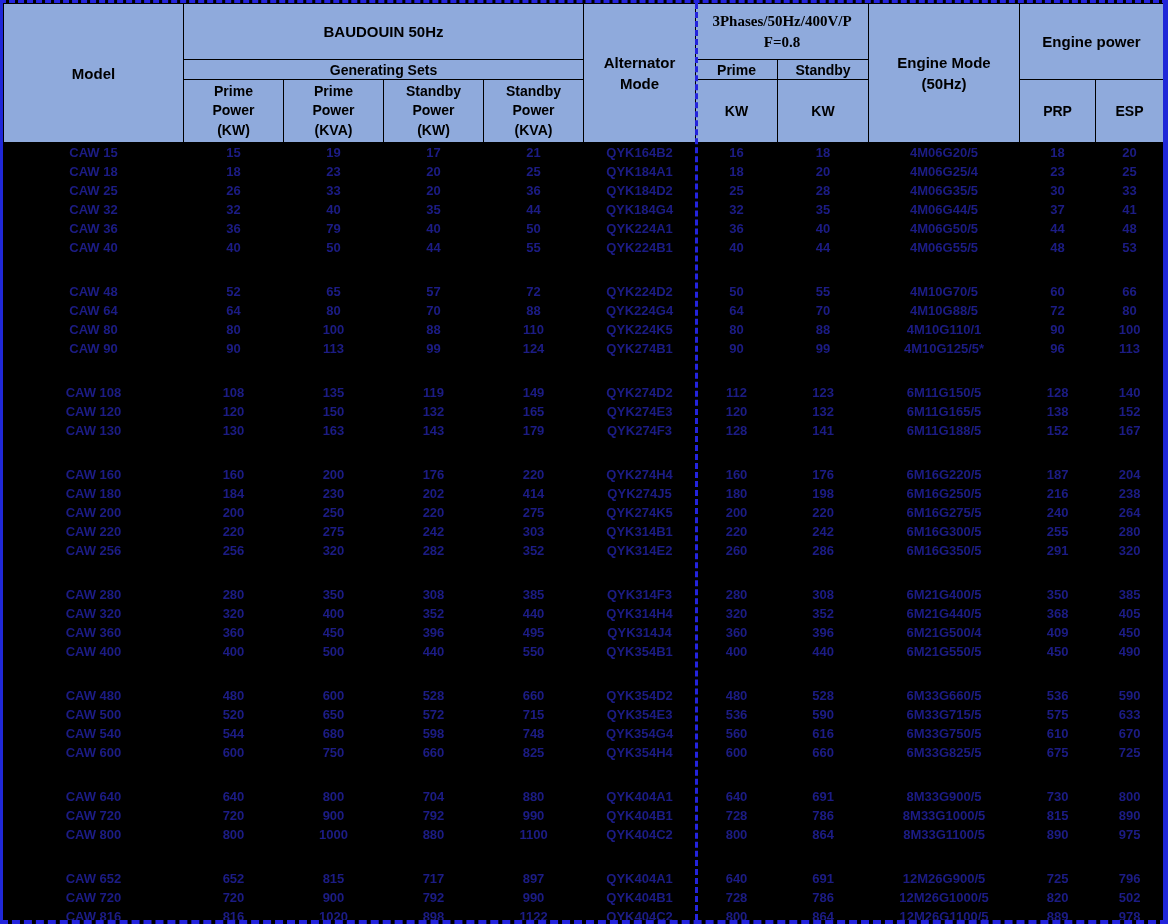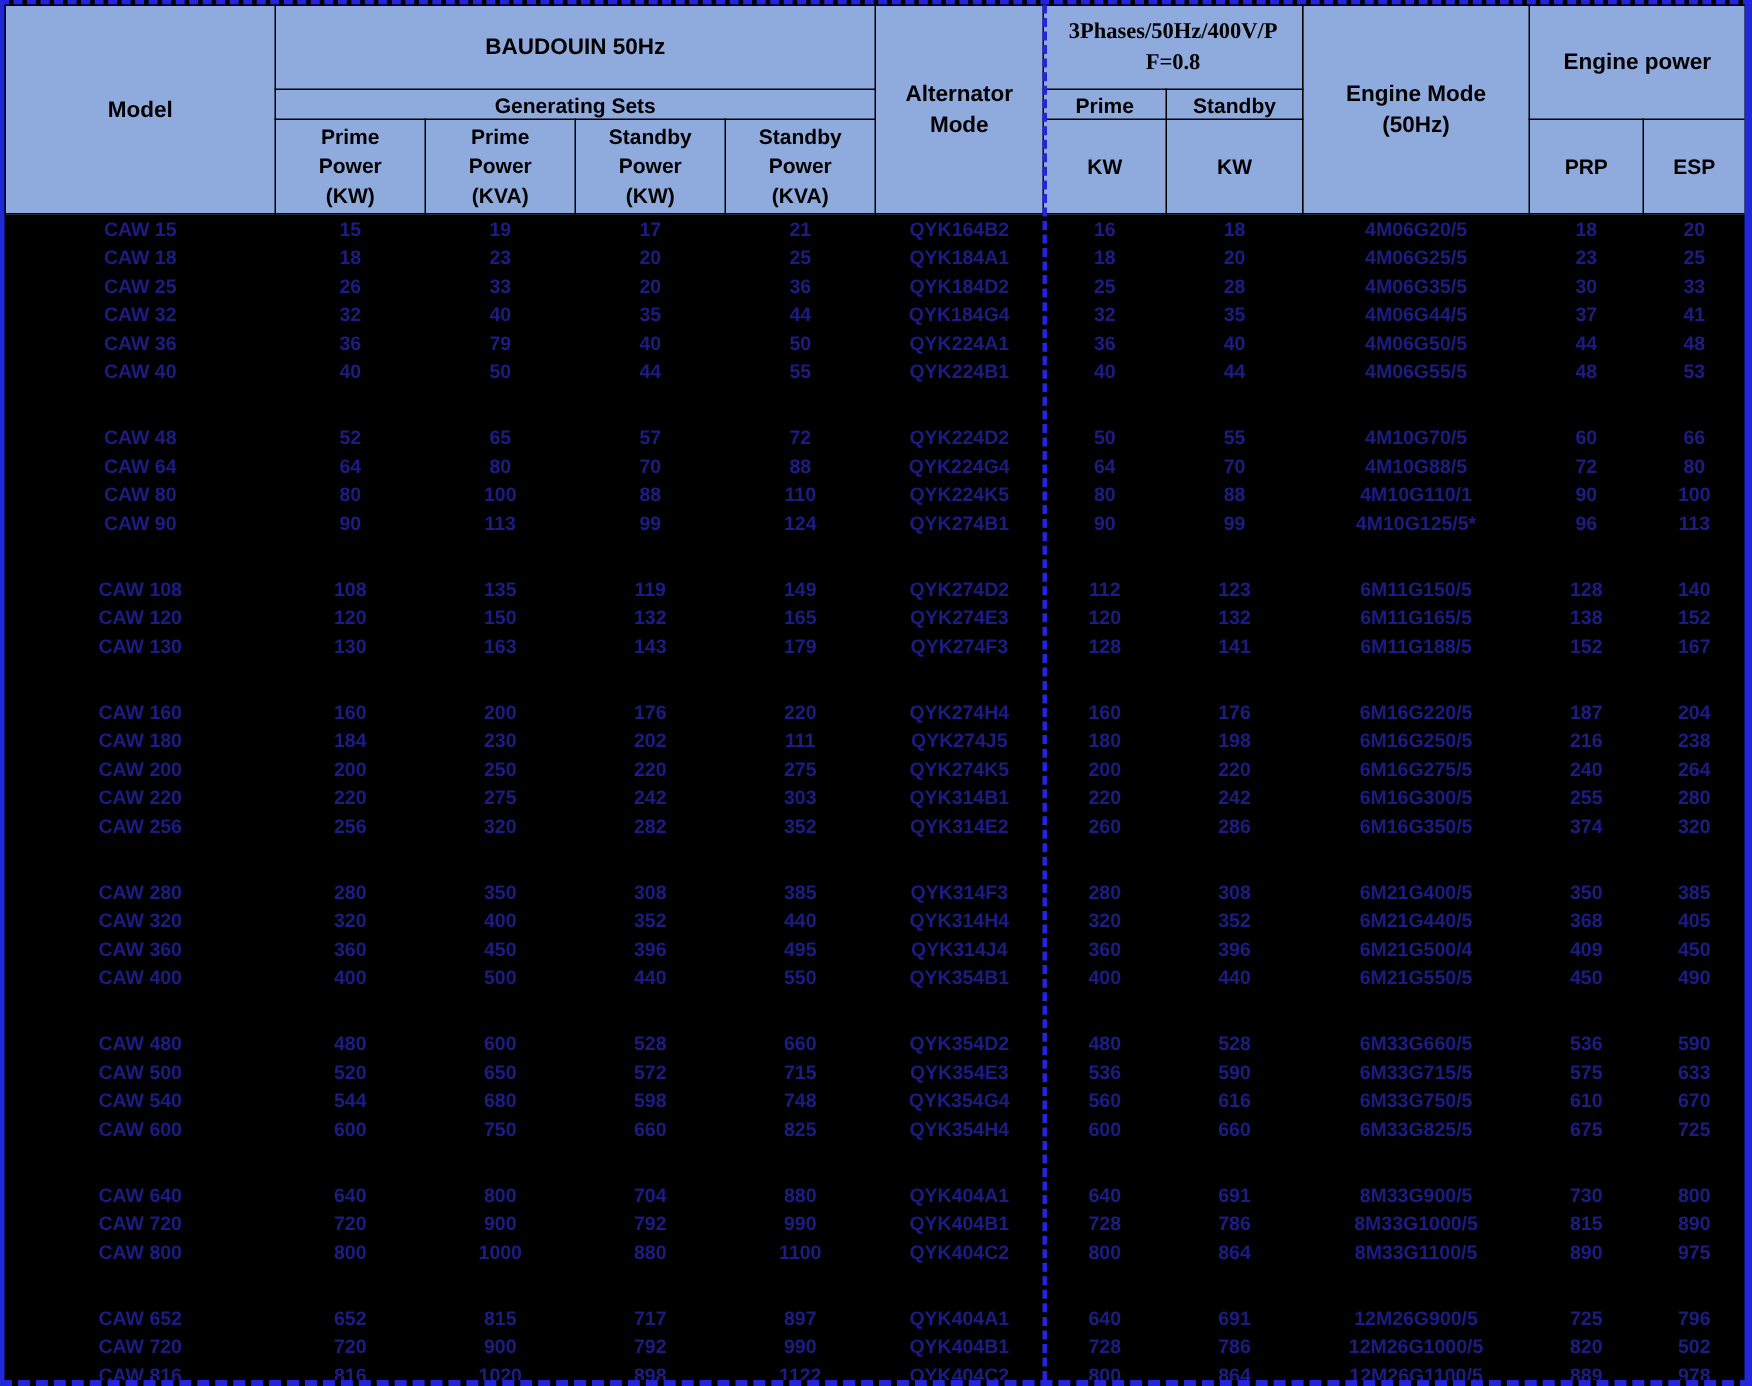--- a/index.html
+++ b/index.html
@@ -121,21 +121,21 @@
         </tr>
         <tr>
           <td>CAW 18</td>
           <td>18</td>
           <td>23</td>
           <td>20</td>
           <td>25</td>
           <td>QYK184A1</td>
           <td>18</td>
           <td>20</td>
-          <td>4M06G25/5</td>
+          <td>4M06G25/4</td>
           <td>23</td>
           <td>25</td>
         </tr>
         <tr>
           <td>CAW 25</td>
           <td>26</td>
           <td>33</td>
           <td>20</td>
           <td>36</td>
           <td>QYK184D2</td>
@@ -295,21 +295,21 @@
           <td>176</td>
           <td>6M16G220/5</td>
           <td>187</td>
           <td>204</td>
         </tr>
         <tr>
           <td>CAW 180</td>
           <td>184</td>
           <td>230</td>
           <td>202</td>
-          <td>111</td>
+          <td>414</td>
           <td>QYK274J5</td>
           <td>180</td>
           <td>198</td>
           <td>6M16G250/5</td>
           <td>216</td>
           <td>238</td>
         </tr>
         <tr>
           <td>CAW 200</td>
           <td>200</td>
@@ -339,21 +339,21 @@
         <tr>
           <td>CAW 256</td>
           <td>256</td>
           <td>320</td>
           <td>282</td>
           <td>352</td>
           <td>QYK314E2</td>
           <td>260</td>
           <td>286</td>
           <td>6M16G350/5</td>
-          <td>374</td>
+          <td>291</td>
           <td>320</td>
         </tr>
         <tr class="spacer">
           <td colspan="11"></td>
         </tr>
         <tr>
           <td>CAW 280</td>
           <td>280</td>
           <td>350</td>
           <td>308</td>

